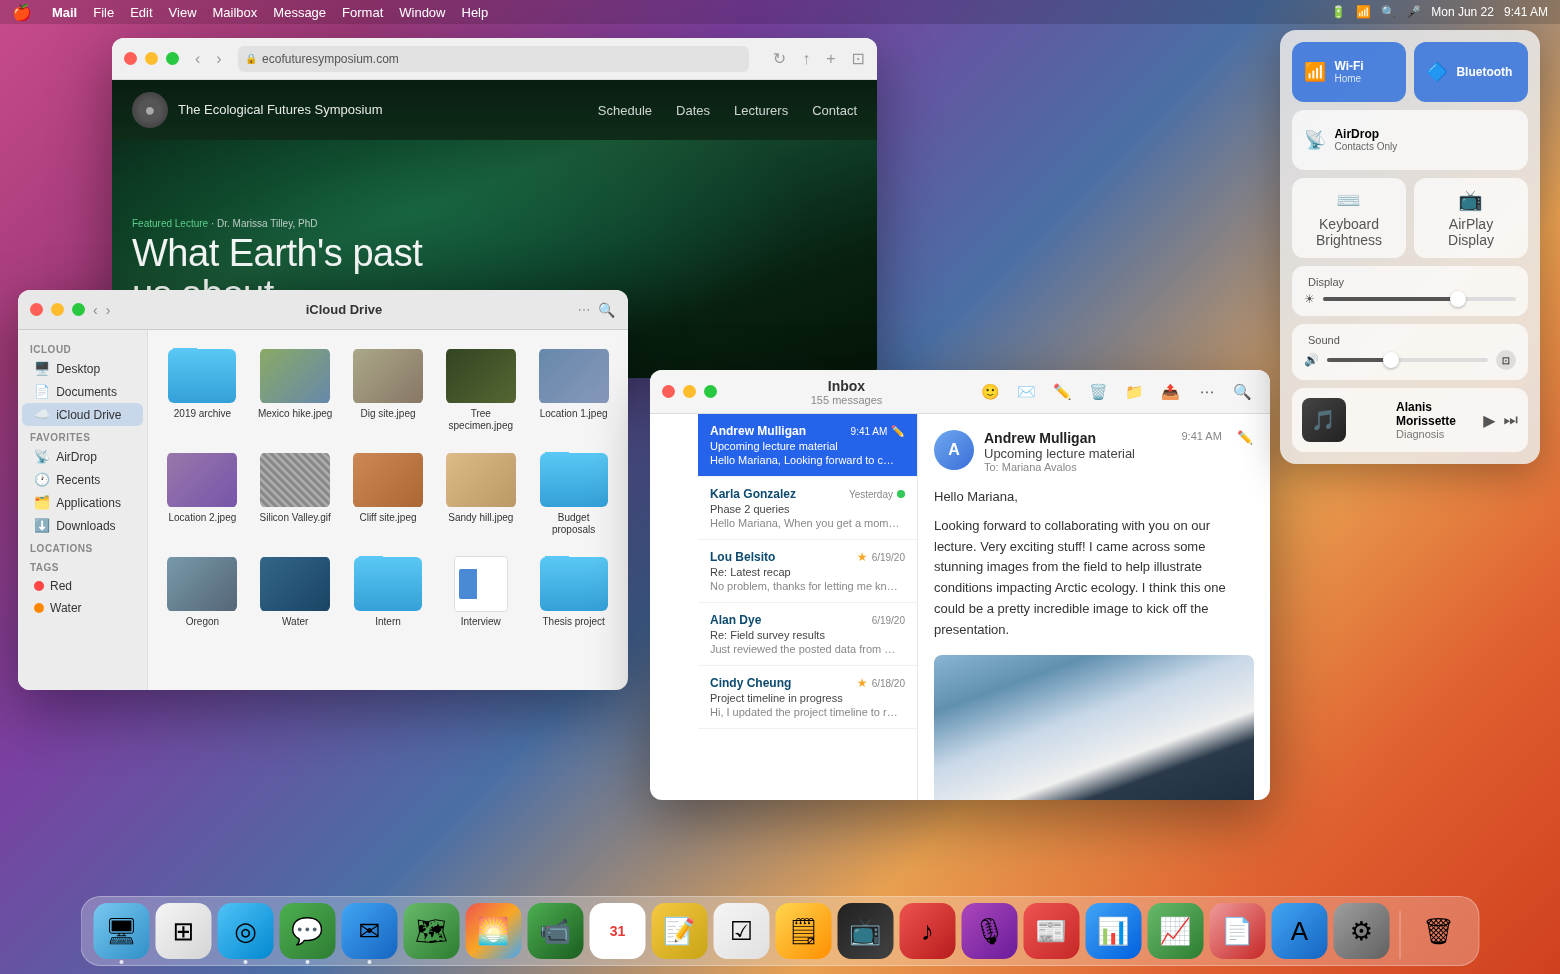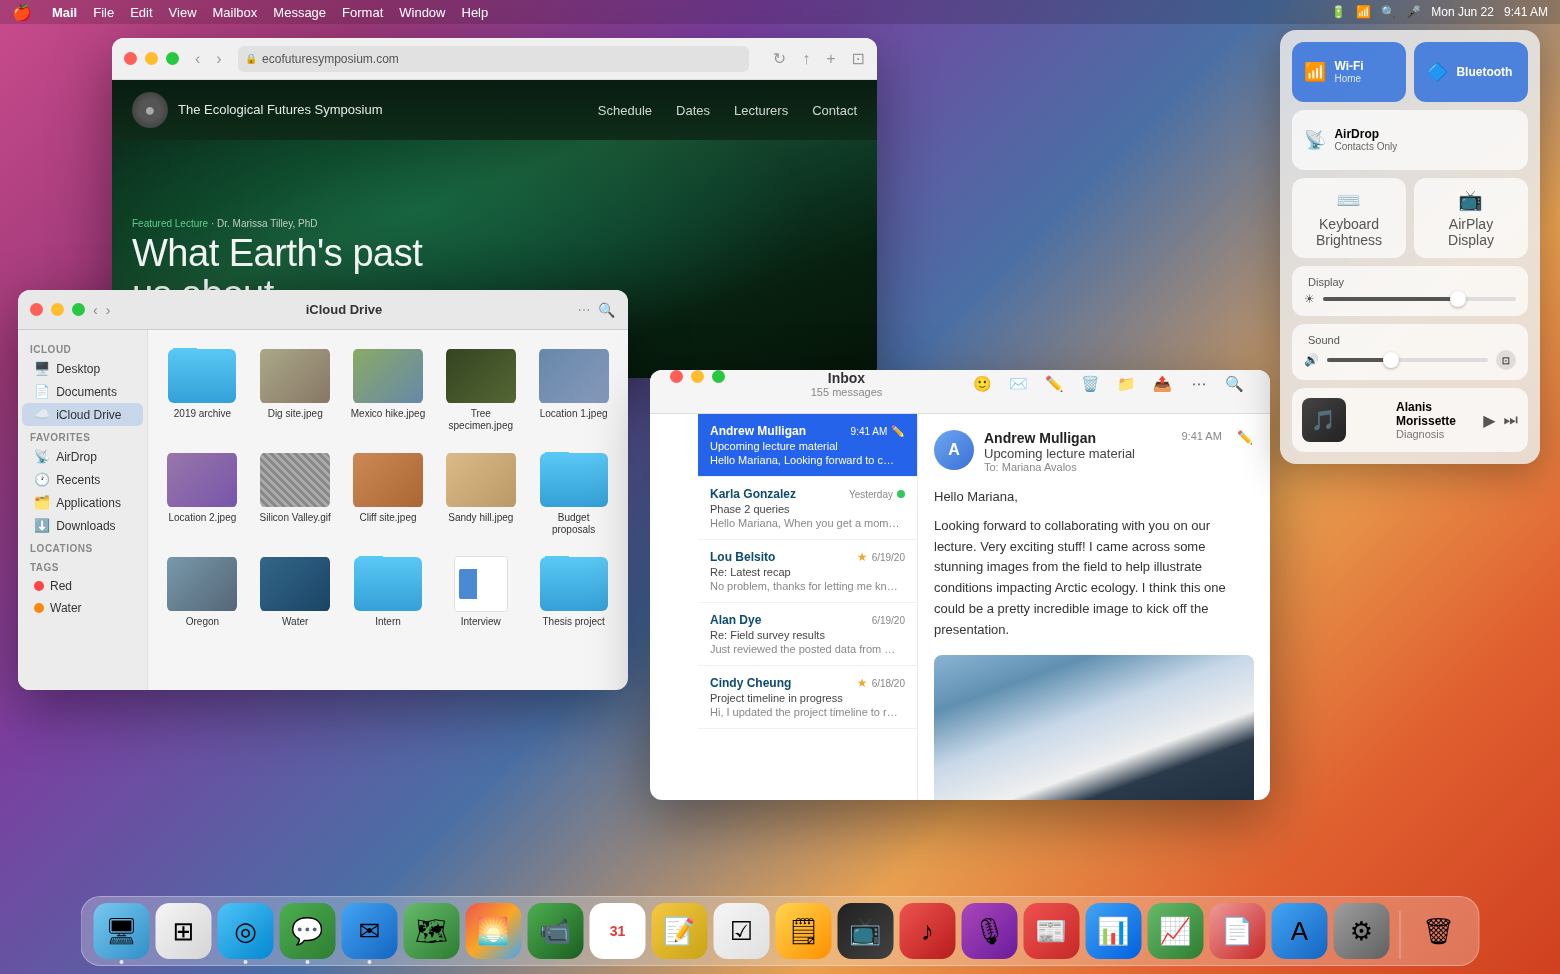--- a/index.html
+++ b/index.html
@@ -288,21 +288,21 @@
       border-radius: 12px;
       box-shadow: 0 20px 60px rgba(0,0,0,0.4);
       overflow: hidden;
       z-index: 350;
       display: flex;
       flex-direction: column;
     }
     .mail-chrome {
       background: #f5f5f5;
       height: 44px;
-      display: flex; align-items: flex-start; padding: 0 20px; gap: 8px;
+      display: flex; align-items: center; padding: 0 12px; gap: 8px;
       border-bottom: 1px solid #ddd;
       flex-shrink: 0;
     }
     .mail-title-area { display: flex; flex-direction: column; align-items: center; flex: 1; }
     .mail-title { font-size: 14px; font-weight: 700; color: #333; }
     .mail-subtitle { font-size: 11px; color: #888; }
     .mail-toolbar {
       display: flex; align-items: center; gap: 6px;
     }
     .mail-tool-btn { width: 30px; height: 28px; border-radius: 6px; display: flex; align-items: center; justify-content: center; cursor: pointer; font-size: 15px; color: #555; }
@@ -493,29 +493,29 @@
     <div class="finder-item">
           <div class="finder-item-icon">
             <div style="width: 68px; height: 54px; background: linear-gradient(rgb(90, 200, 245) 0%, rgb(52, 160, 216) 100%); border-radius: 6px; position: relative;">
               <div style="position: absolute; top: -5px; left: 5px; width: 24px; height: 7px; background: rgb(90, 200, 245); border-radius: 3px 3px 0px 0px;"></div>
             </div>
           </div>
           <div class="finder-item-name">2019 archive</div>
         </div>
         <div class="finder-item">
           <div class="finder-item-icon">
+            <div style="width: 70px; height: 54px; border-radius: 4px; background: linear-gradient(135deg, rgb(138, 170, 102) 0%, rgb(102, 136, 170) 100%); overflow: hidden;"></div>
+          </div>
+          <div class="finder-item-name">Mexico hike.jpeg</div>
+        </div>
+        <div class="finder-item">
+          <div class="finder-item-icon">
             <div style="width: 70px; height: 54px; border-radius: 4px; background: linear-gradient(135deg, rgb(170, 168, 136) 0%, rgb(136, 119, 102) 100%); overflow: hidden;"></div>
           </div>
           <div class="finder-item-name">Dig site.jpeg</div>
-        </div>
-        <div class="finder-item">
-          <div class="finder-item-icon">
-            <div style="width: 70px; height: 54px; border-radius: 4px; background: linear-gradient(135deg, rgb(138, 170, 102) 0%, rgb(102, 136, 170) 100%); overflow: hidden;"></div>
-          </div>
-          <div class="finder-item-name">Mexico hike.jpeg</div>
         </div>
         <div class="finder-item">
           <div class="finder-item-icon">
             <div style="width: 70px; height: 54px; border-radius: 4px; background: linear-gradient(135deg, rgb(51, 68, 34) 0%, rgb(85, 102, 51) 100%); overflow: hidden;"></div>
           </div>
           <div class="finder-item-name">Tree specimen.jpeg</div>
         </div>
         <div class="finder-item">
           <div class="finder-item-icon">
             <div style="width: 70px; height: 54px; border-radius: 4px; background: linear-gradient(135deg, rgb(102, 136, 170) 0%, rgb(136, 153, 187) 100%); overflow: hidden;"></div>

